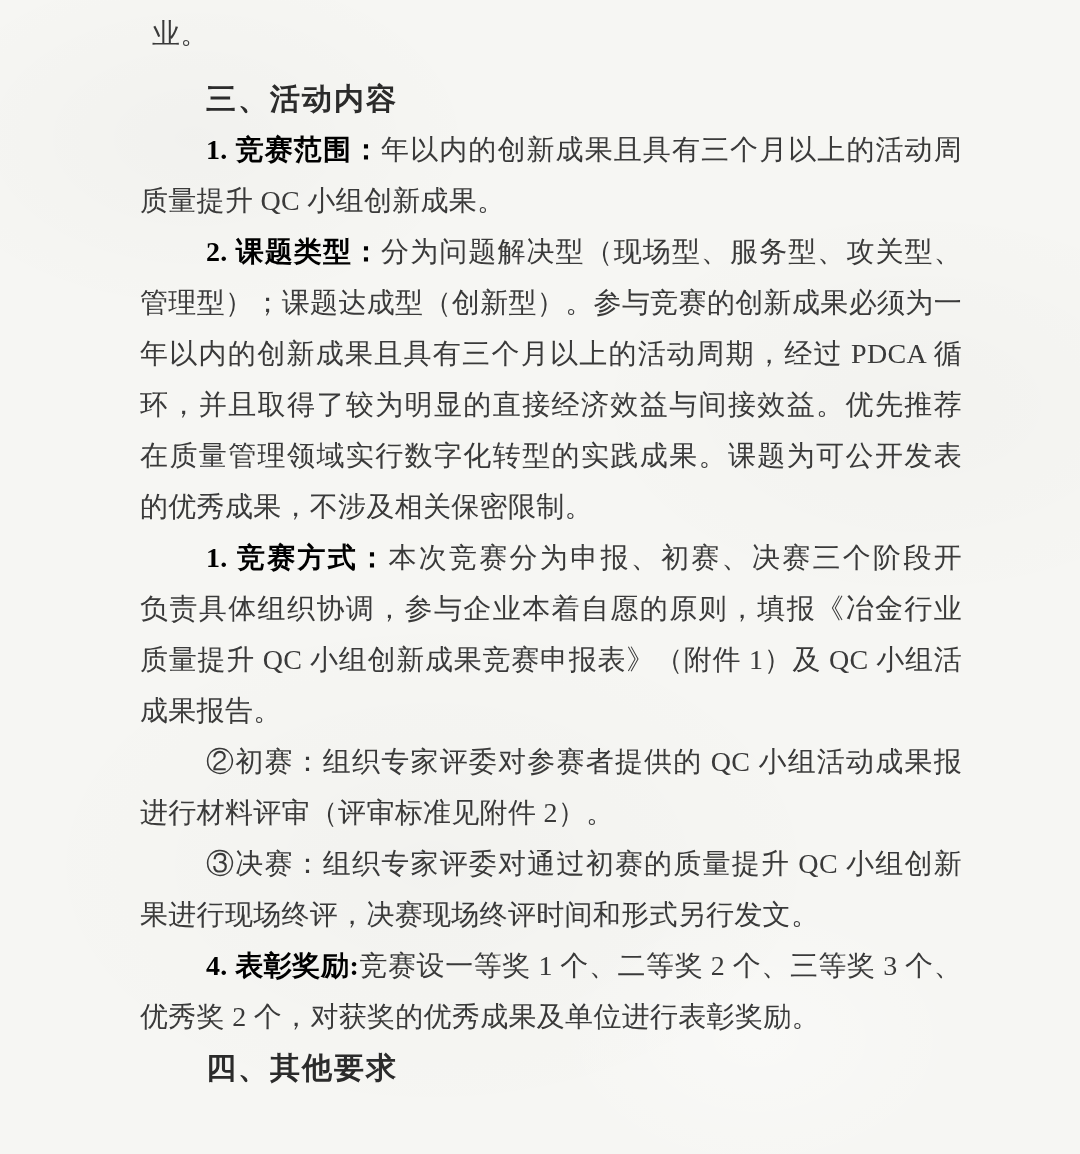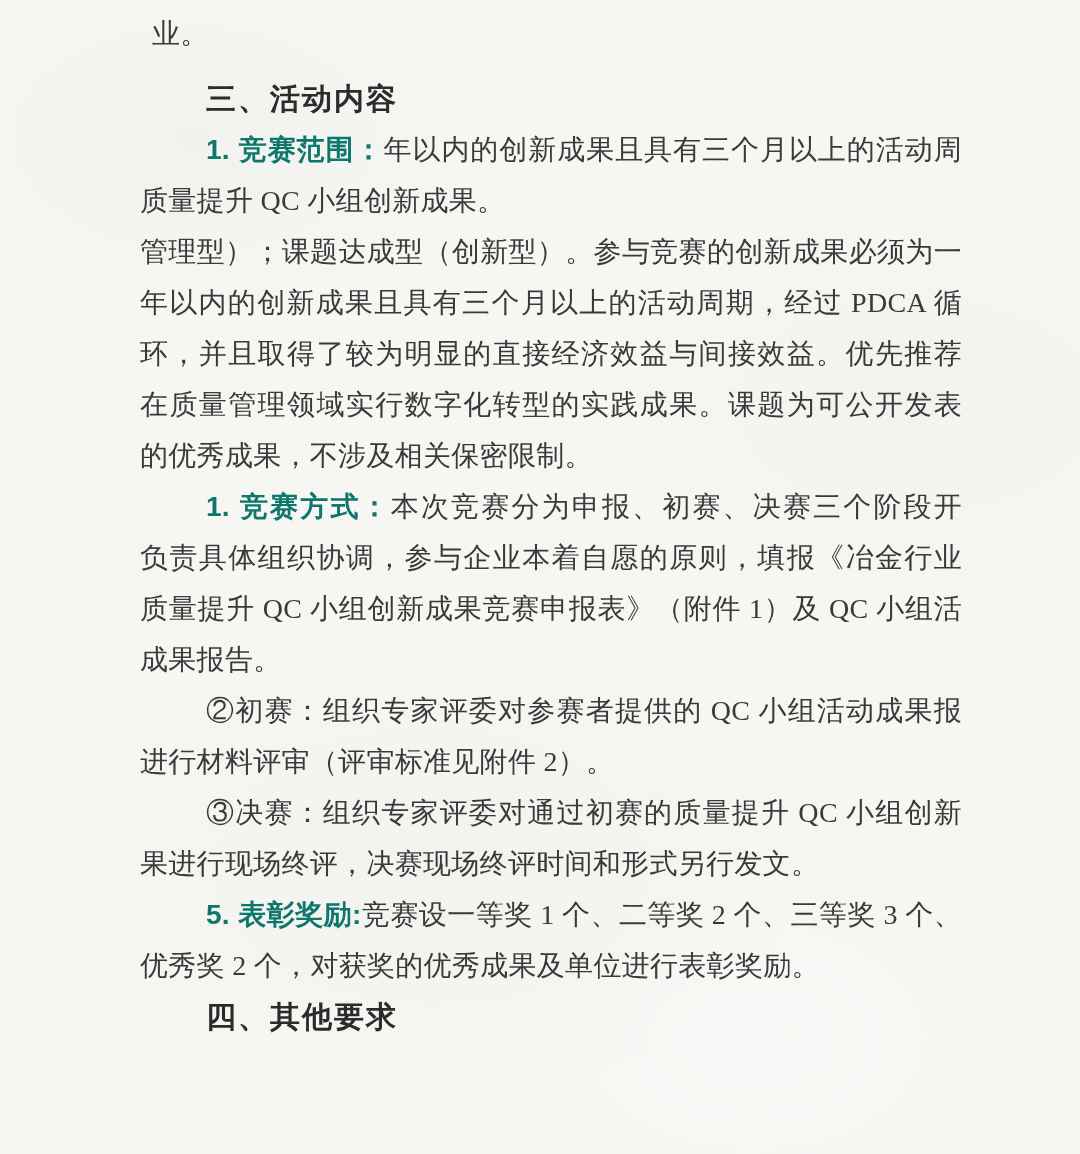--- a/index.html
+++ b/index.html
@@ -57,23 +57,23 @@
     font-family: "Liberation Sans", "DejaVu Sans", sans-serif;
     font-weight: 700;
     font-size: 30px;
     color: #2b2b2b;
     letter-spacing: 2px;
   }
   .hd.hd-top {
     margin-top: 14px;
   }
   .lbl {
-    font-family: Liberation Sans, sans-serif;
+    font-family: Liberation Serif, serif;
     font-weight: 700;
-    color: #0f766e;
+    color: #000000;
   }
 </style>
 </head>
 <body>
 
 <div class="scan-texture"></div>
 
 <div class="content">
 
   <div class="ln left frag">
@@ -84,20 +84,23 @@
     <span>三、活动内容</span>
   </div>
 
   <div class="ln ind">
     <b class="lbl">1. 竞赛范围：</b><span>年以内的创新成果且具有三个月以上的活动周期</span>
   </div>
   <div class="ln left">
     <span>质量提升 QC 小组创新成果。</span>
   </div>
 
+  <div class="ln ind">
+    <b class="lbl">2. 课题类型：</b><span>分为问题解决型（现场型、服务型、攻关型、</span>
+  </div>
   <div class="ln">
     <span>管理型）；课题达成型（创新型）。参与竞赛的创新成果必须为一</span>
   </div>
   <div class="ln">
     <span>年以内的创新成果且具有三个月以上的活动周期，经过 PDCA 循</span>
   </div>
   <div class="ln">
     <span>环，并且取得了较为明显的直接经济效益与间接效益。优先推荐</span>
   </div>
   <div class="ln">
@@ -129,21 +132,21 @@
   </div>
 
   <div class="ln ind">
     <span>③决赛：组织专家评委对通过初赛的质量提升 QC 小组创新成</span>
   </div>
   <div class="ln left">
     <span>果进行现场终评，决赛现场终评时间和形式另行发文。</span>
   </div>
 
   <div class="ln ind">
-    <b class="lbl">5. 表彰奖励:</b><span>竞赛设一等奖 1 个、二等奖 2 个、三等奖 3 个、</span>
+    <b class="lbl">4. 表彰奖励:</b><span>竞赛设一等奖 1 个、二等奖 2 个、三等奖 3 个、</span>
   </div>
   <div class="ln left">
     <span>优秀奖 2 个，对获奖的优秀成果及单位进行表彰奖励。</span>
   </div>
 
   <div class="ln left ind hd">
     <span>四、其他要求</span>
   </div>
 
 </div>

